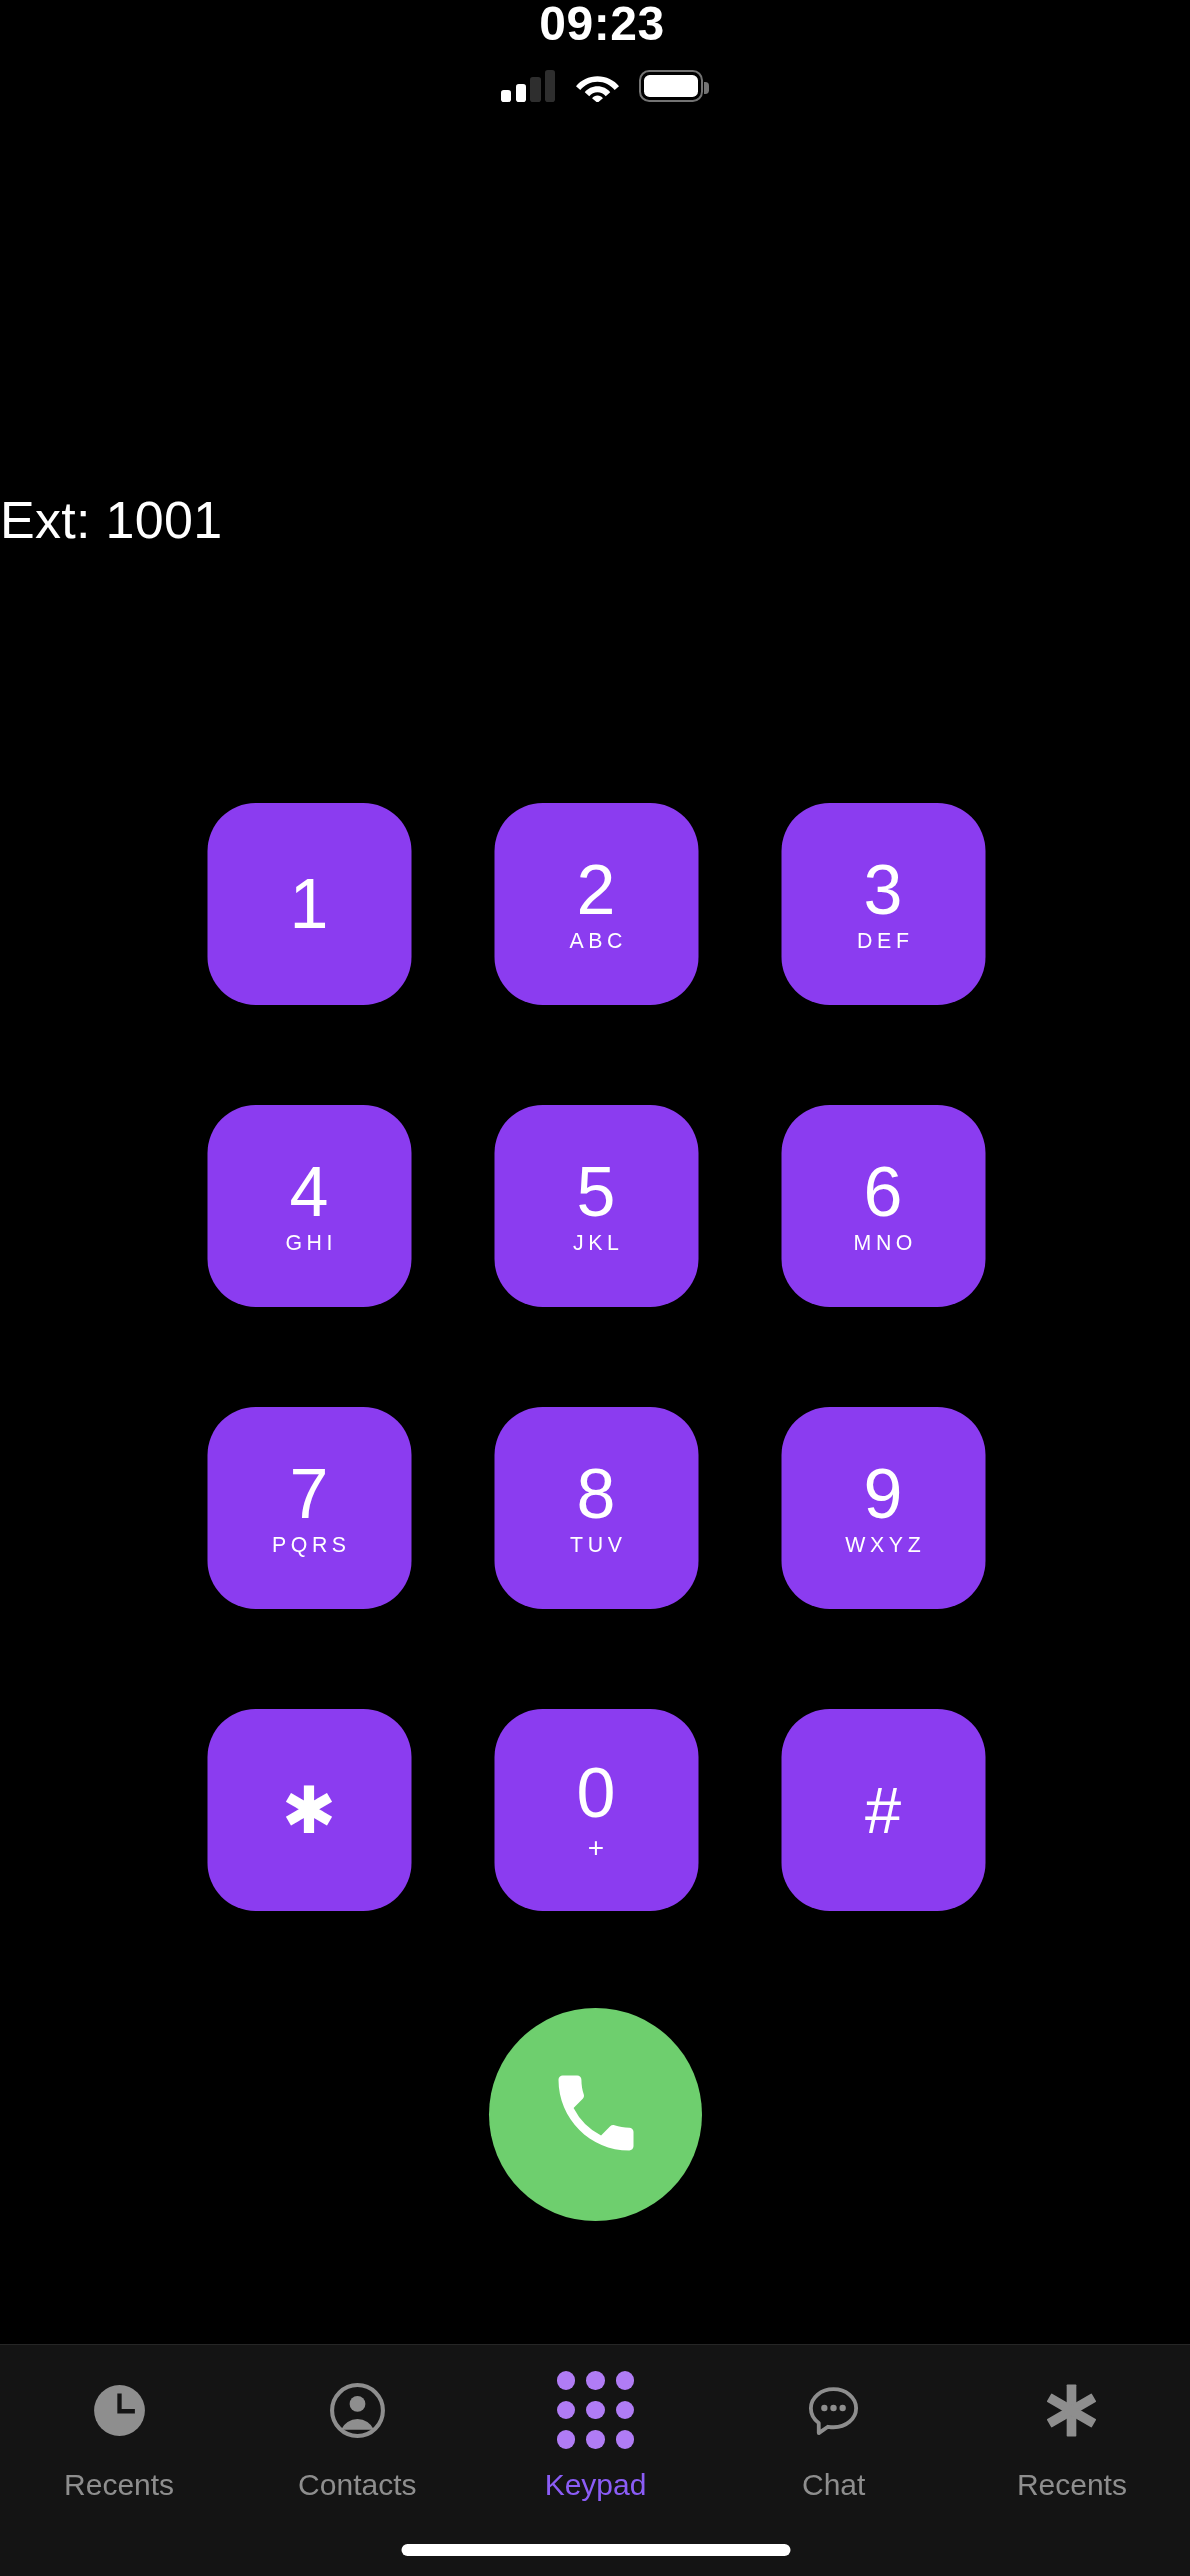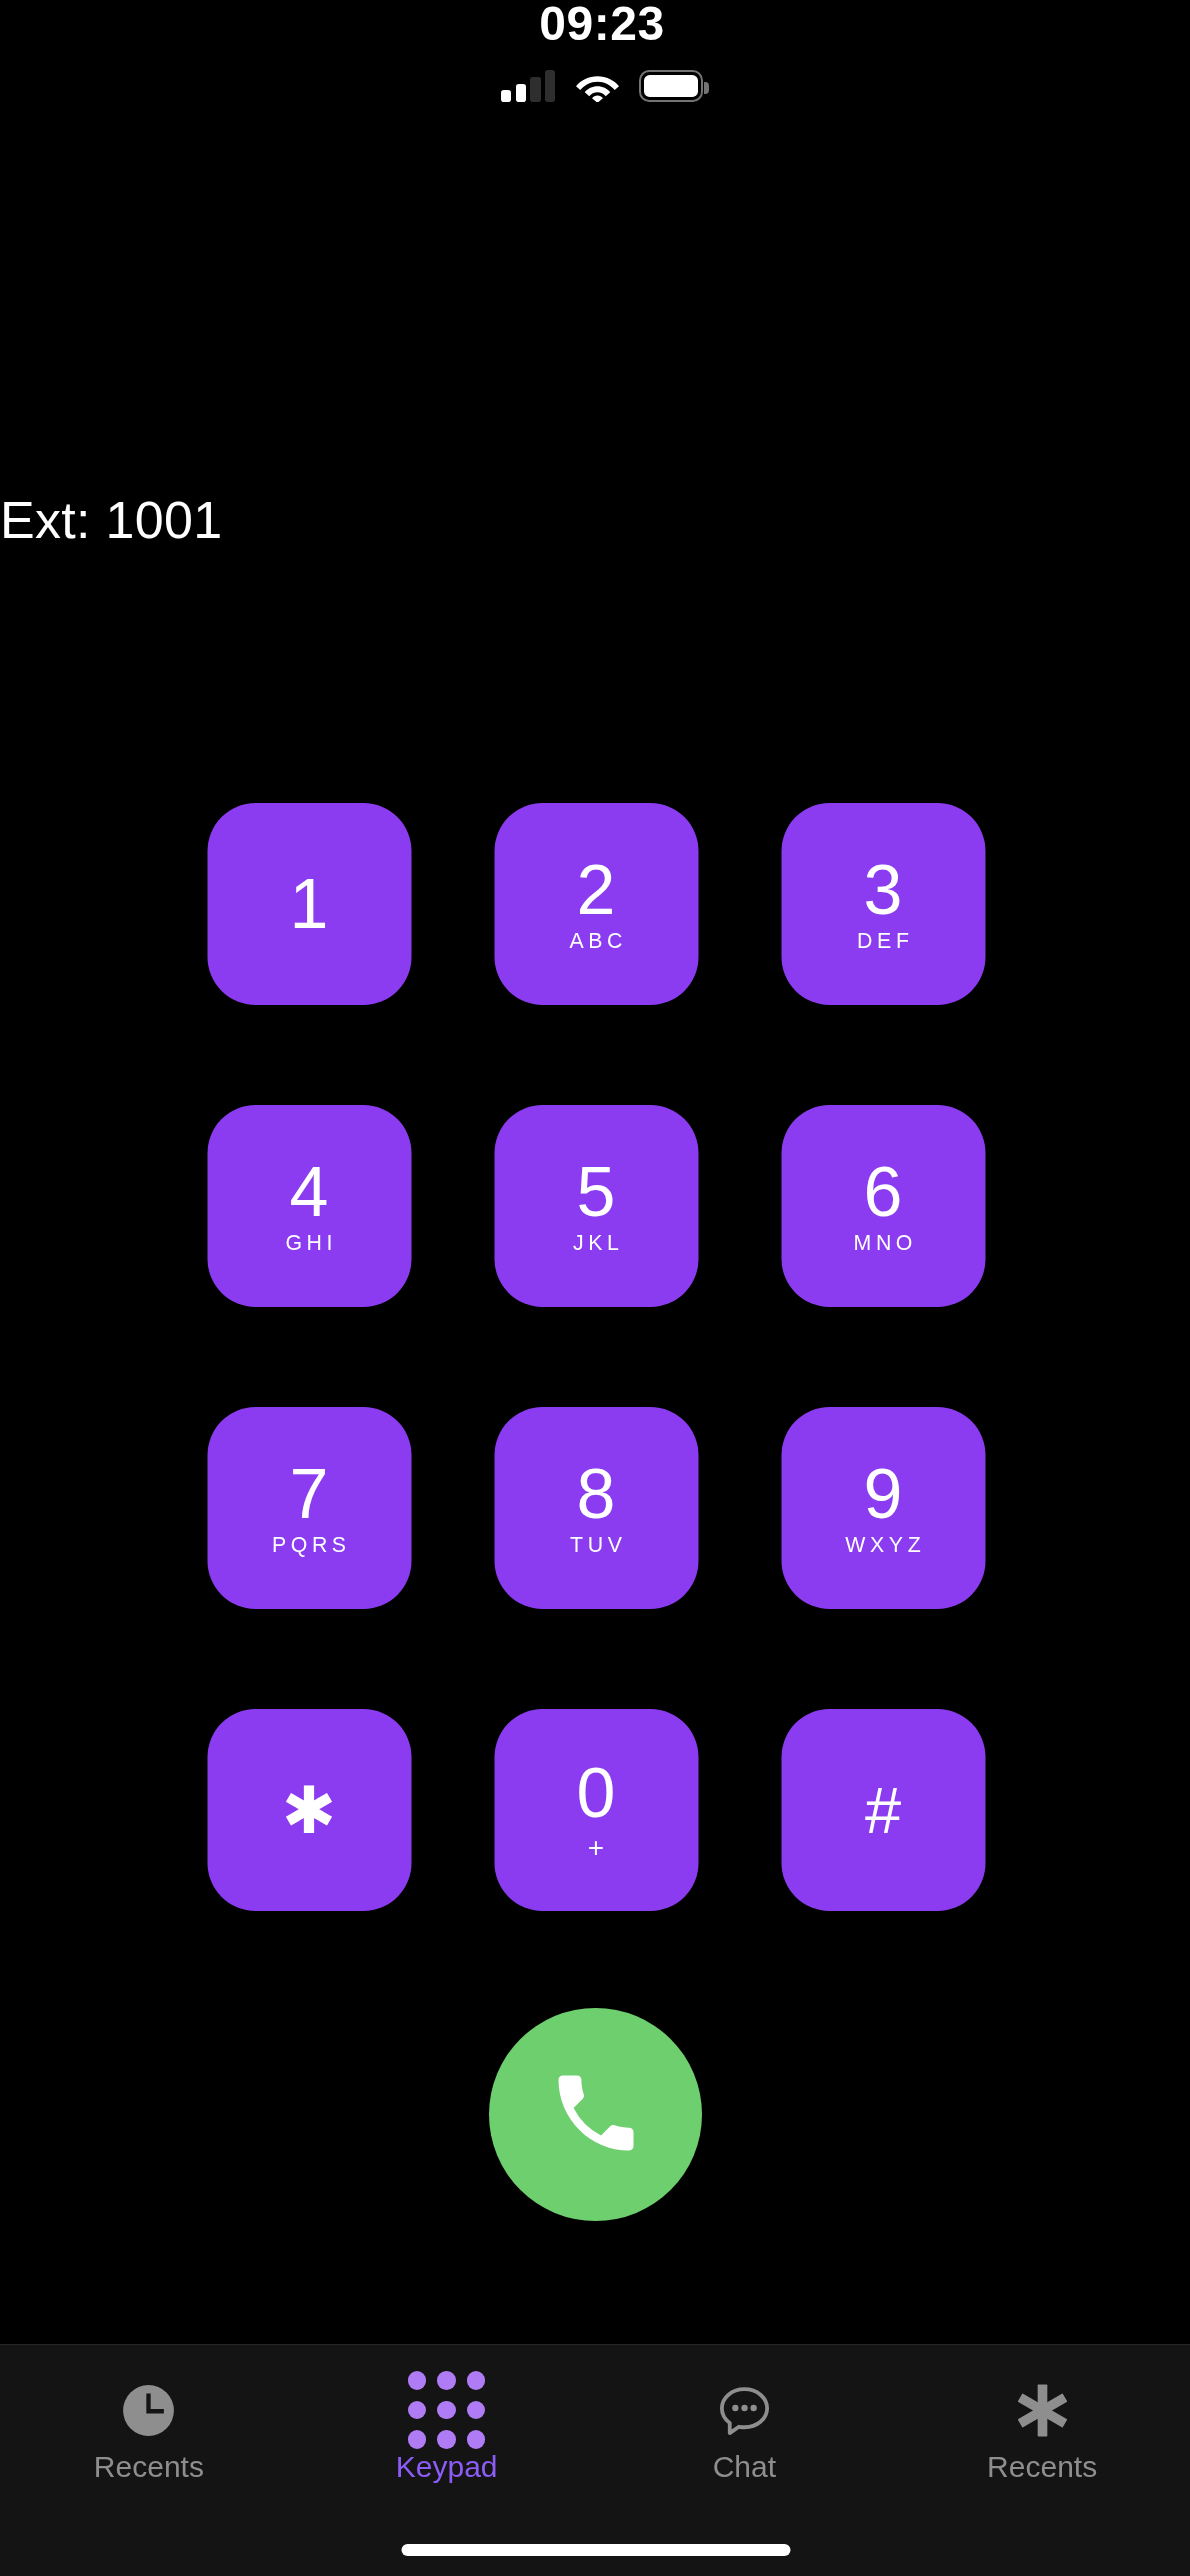--- a/index.html
+++ b/index.html
@@ -143,21 +143,21 @@
     border-top:0.9px solid #262626;
     display:flex;
     align-items:flex-start;
     padding-top:30px;
   }
   .tab {
     flex:1;
     display:flex;
     flex-direction:column;
     align-items:center;
-    gap:7px;
+    gap:25px;
     cursor:pointer;
   }
   .tab .tab-icon {
     width:70px; height:70px;
     display:flex; align-items:center; justify-content:center;
   }
   .tab .tab-label {
     font-size:30px;
     color:#8e8e8e;
     font-weight:400;
@@ -285,20 +285,30 @@
     <div class="tab">
       <span class="tab-icon">
         <svg width="61" height="61" viewBox="0 0 24 24">
           <circle cx="12" cy="12" r="10" fill="#8e8e8e"></circle>
           <path d="M12 6.2v6.1h5.2" stroke="#141414" stroke-width="1.7" fill="none" stroke-linecap="square"></path>
         </svg>
       </span>
       <span class="tab-label">Recents</span>
     </div>
 
+    <div class="tab">
+      <span class="tab-icon">
+        <svg width="61" height="61" viewBox="0 0 24 24">
+          <circle cx="12" cy="12" r="10" fill="none" stroke="#8e8e8e" stroke-width="1.6"></circle>
+          <circle cx="12" cy="9.4" r="3.1" fill="#8e8e8e"></circle>
+          <path d="M5.5 19.6a7.1 7.1 0 0 1 13 0" fill="#8e8e8e"></path>
+        </svg>
+      </span>
+      <span class="tab-label">Contacts</span>
+    </div>
 
     <div class="tab active">
       <span class="tab-icon">
         <span class="dots3">
           <span></span>
             <span></span>
             <span></span>
           <span></span>
             <span></span>
             <span></span>

